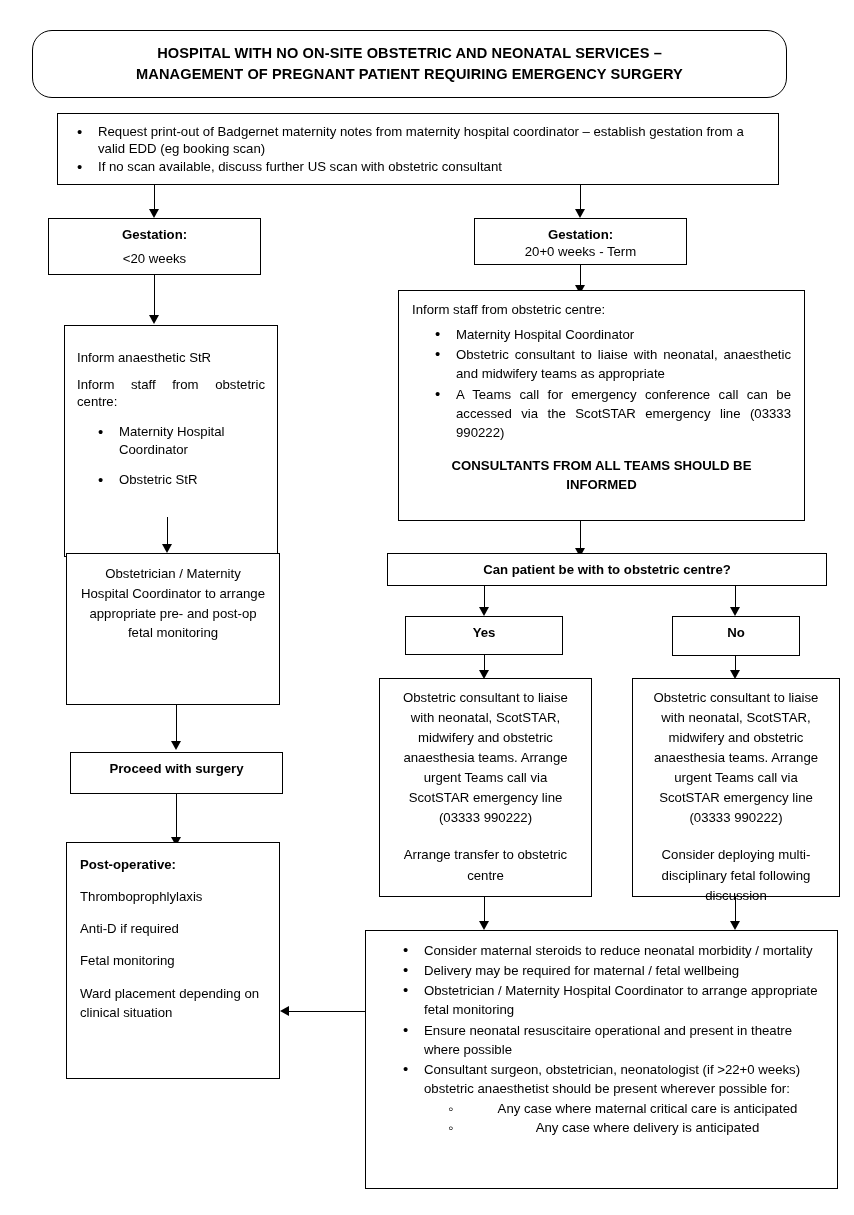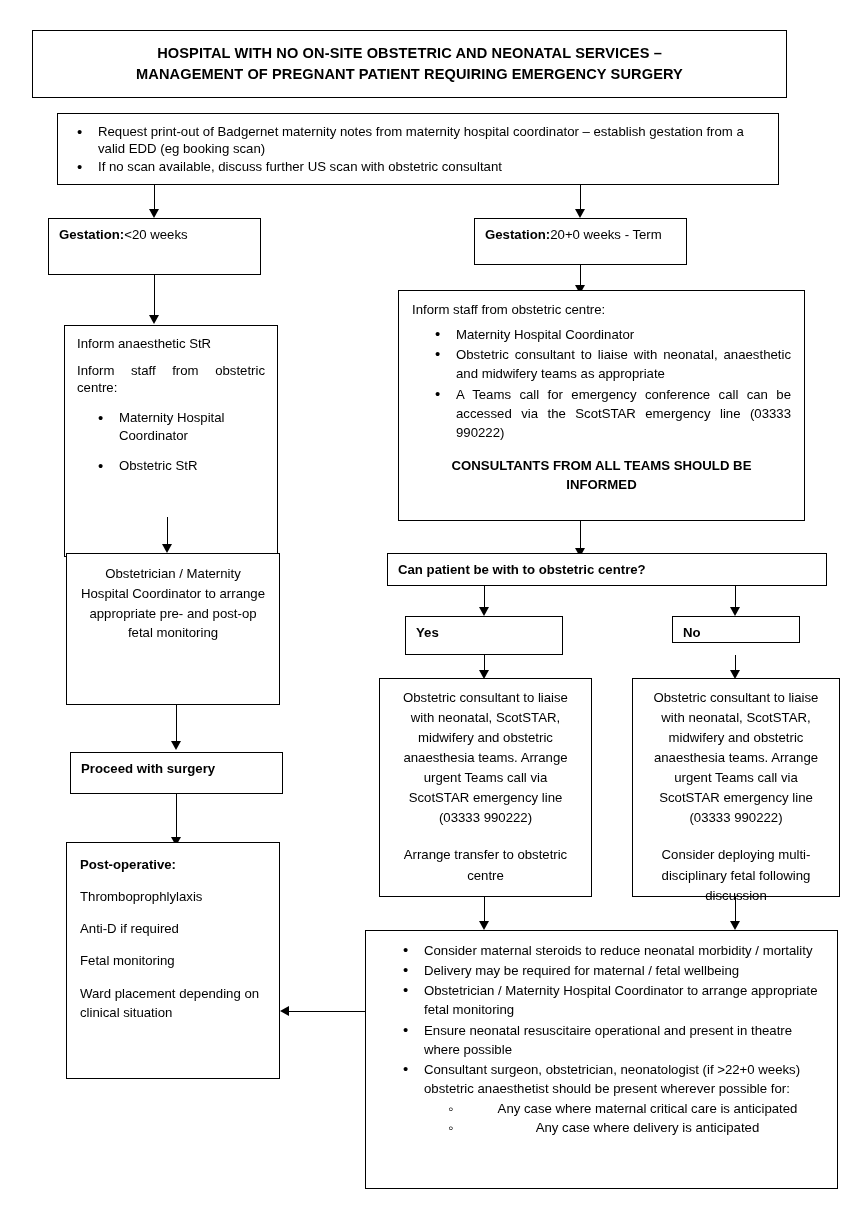--- a/index.html
+++ b/index.html
@@ -102,29 +102,30 @@
   }
   .arr-left {
     position: absolute;
     width: 0; height: 0;
     border-top: 5.5px solid transparent;
     border-bottom: 5.5px solid transparent;
     border-right: 9px solid #000000;
   }
   .bx-center-v {
     display: flex;
-    justify-content: flex-start;
+    flex-direction: column;
+    justify-content: space-between;
   }
 </style>
 </head>
 <body>
 
 <div id="page">
 
-  <div class="box title-box" style="left:32px; top:30px; width:755px; height:68px;">
+  <div class="box title-box" style="left:32px; top:30px; width:755px; height:68px;border-radius:20px;">
     <div class="t">
       <div>HOSPITAL WITH NO ON-SITE OBSTETRIC AND NEONATAL SERVICES –</div>
       <div>MANAGEMENT OF PREGNANT PATIENT REQUIRING EMERGENCY SURGERY</div>
     </div>
   </div>
 
   <div class="box pad" style="left:57px; top:113px; width:722px; height:72px; padding-top:9px;">
     <ul class="b">
       <li>Request print-out of Badgernet maternity notes from maternity hospital coordinator – establish gestation from a valid EDD (eg booking scan)</li>
       <li>If no scan available, discuss further US scan with obstetric consultant</li>
@@ -146,21 +147,21 @@
     <div class="bold">Gestation:</div>
     <div>20+0 weeks - Term</div>
   </div>
 
   <div class="vline" style="left:154px; top:275px; height:42px;"></div>
   <div class="arr-down" style="left:149px; top:315px;"></div>
 
   <div class="vline" style="left:580px; top:265px; height:22px;"></div>
   <div class="arr-down" style="left:575px; top:285px;"></div>
 
-  <div class="box pad" style="left:64px; top:325px; width:214px; height:232px; padding:9px 12px;">
+  <div class="box pad" style="left:64px; top:325px; width:214px; height:232px; padding:23px 12px;">
     <div class="line">Inform anaesthetic StR</div>
     <div class="gap"></div>
     <div class="just">Inform staff from obstetric centre:</div>
     <div class="gap-lg"></div>
     <ul class="b" style="padding-left:42px;">
       <li>Maternity Hospital Coordinator</li>
       <li style="margin-top:13px;">Obstetric StR</li>
     </ul>
   </div>
 
@@ -215,21 +216,21 @@
   <div class="vline" style="left:484px; top:586px; height:23px;"></div>
   <div class="arr-down" style="left:479px; top:607px;"></div>
 
   <div class="vline" style="left:735px; top:586px; height:23px;"></div>
   <div class="arr-down" style="left:730px; top:607px;"></div>
 
   <div class="box pad ctr bx-center-v" style="left:405px; top:616px; width:158px; height:39px;">
     <div class="bold">Yes</div>
   </div>
 
-  <div class="box pad ctr bx-center-v" style="left:672px; top:616px; width:128px; height:27px;">
+  <div class="box pad ctr bx-center-v" style="left:672px; top:616px; width:128px; height:40px;">
     <div class="bold">No</div>
   </div>
 
   <div class="vline" style="left:484px; top:655px; height:17px;"></div>
   <div class="arr-down" style="left:479px; top:670px;"></div>
 
   <div class="vline" style="left:735px; top:655px; height:17px;"></div>
   <div class="arr-down" style="left:730px; top:670px;"></div>
 
   <div class="box pad ctr" style="left:379px; top:678px; width:213px; height:219px; padding:9px 12px; line-height:1.52;">

